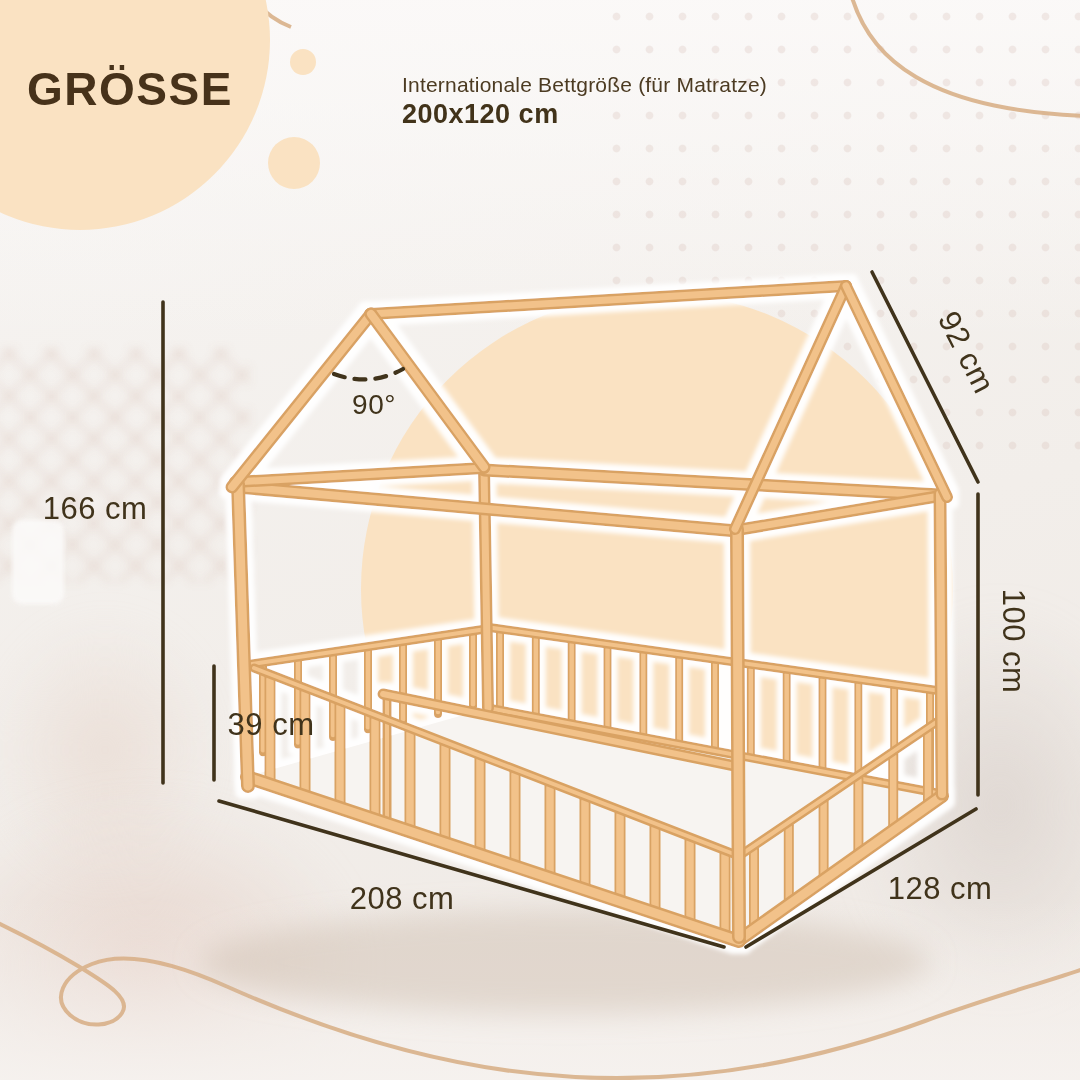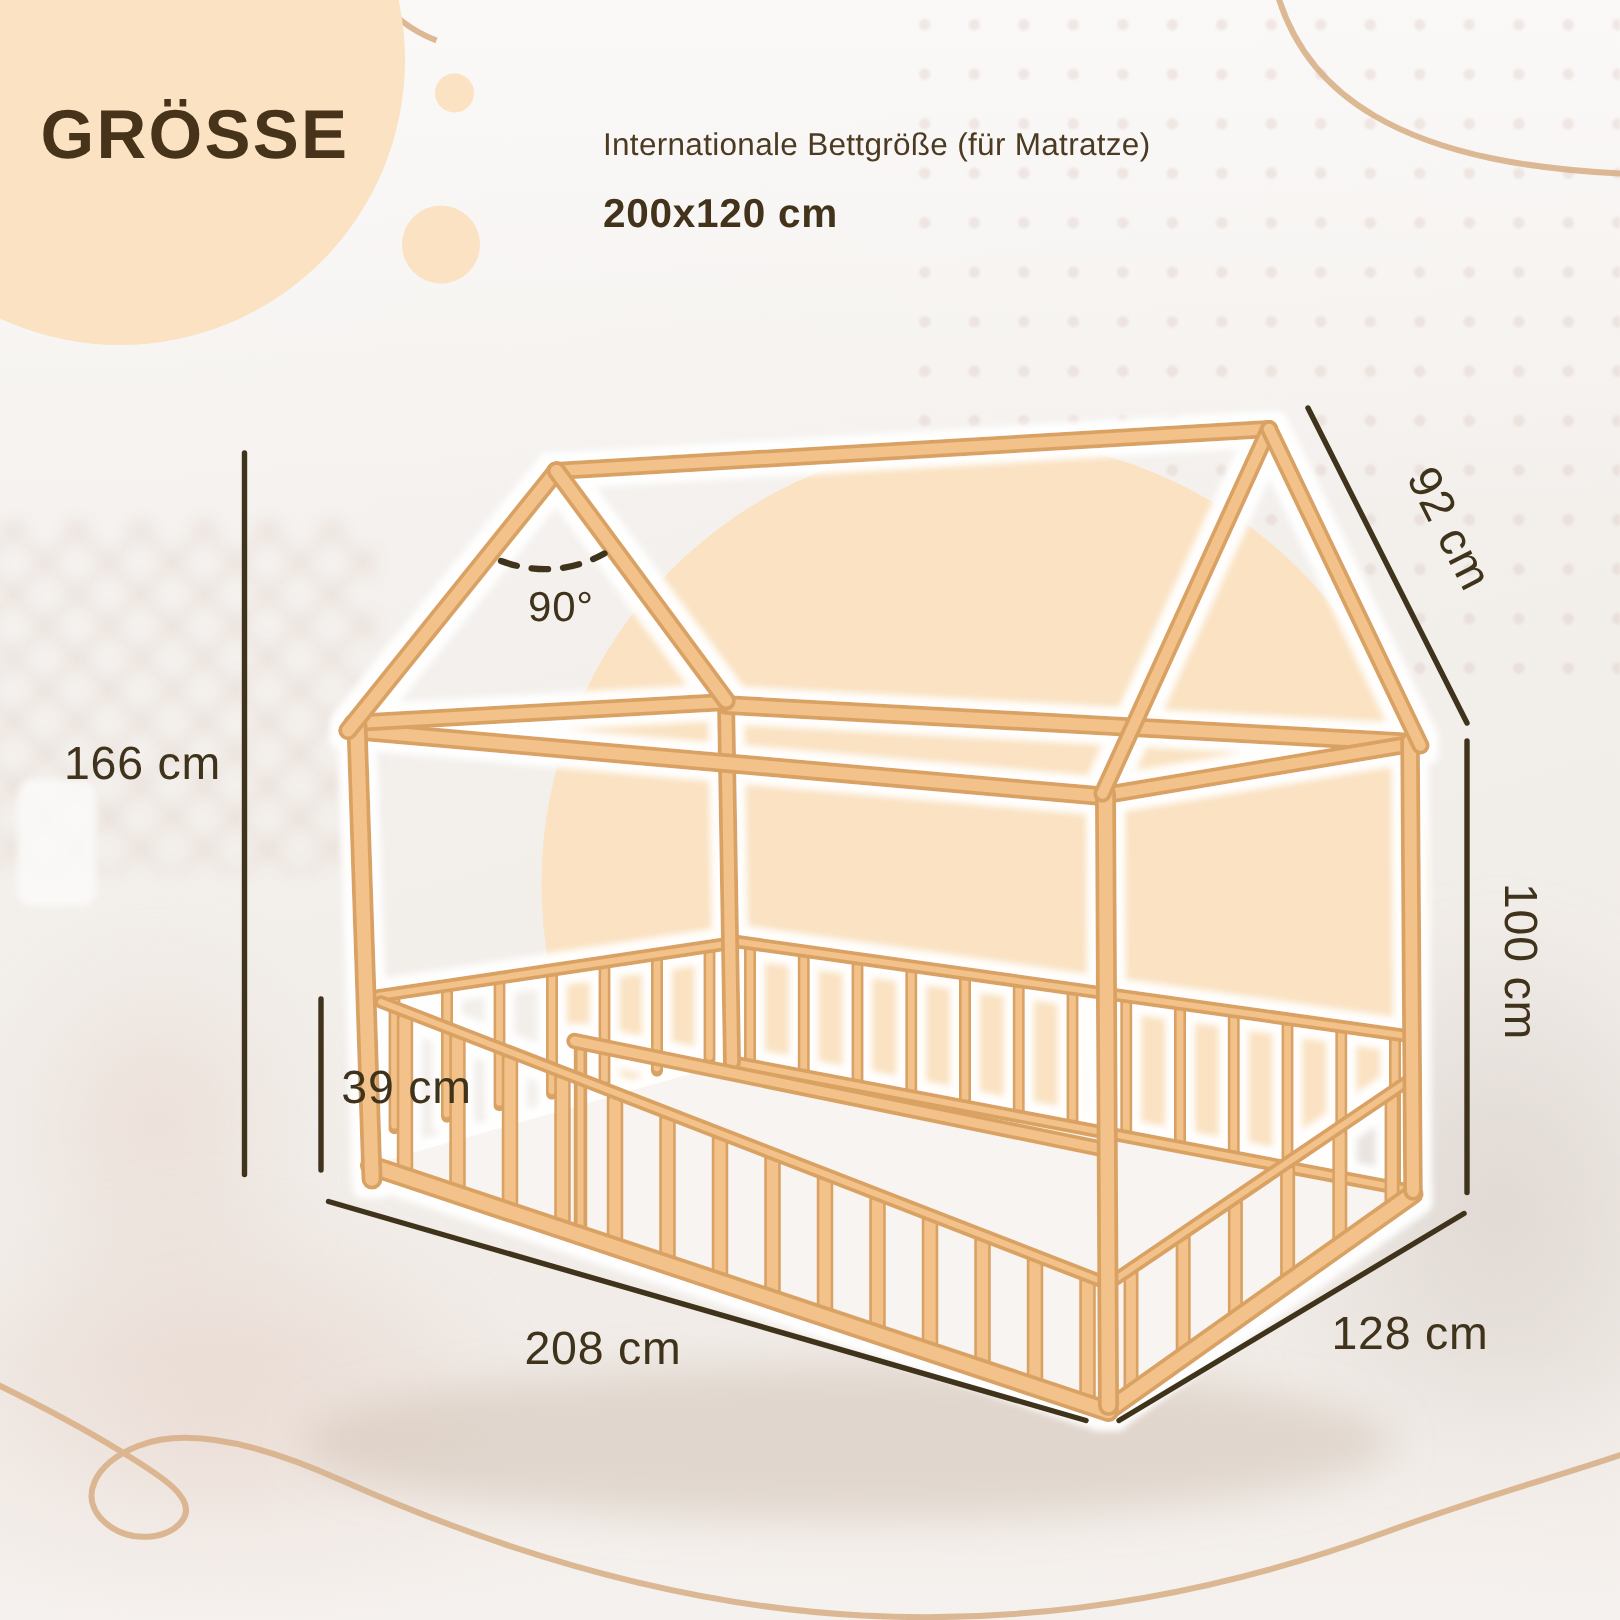--- a/index.html
+++ b/index.html
@@ -38,23 +38,23 @@
   text.dim{font-family:"Liberation Sans", sans-serif;font-size:31px;fill:#40331b;
     letter-spacing:.5px;text-anchor:middle;}
   text.dim.angle{font-size:28px;}
 
   .decor-curve{stroke:#d8b088;stroke-width:4;fill:none;opacity:.9;}
 
   .title{
     position:absolute;left:27px;top:62px;font-size:46px;font-weight:700;
     letter-spacing:1.5px;color:#47321a;text-align:right;
   }
-  .subwrap{position:absolute;left:402px;top:85px;}
+  .subwrap{position:absolute;left:402px;top:73px;}
   .sub1{font-size:21px;color:#4c3b22;letter-spacing:.2px;}
-  .sub2{margin-top:18px;font-size:27px;font-weight:700;color:#42331a;letter-spacing:.5px;}
+  .sub2{margin-top:2px;font-size:27px;font-weight:700;color:#42331a;letter-spacing:.5px;}
 </style>
 </head>
 <body>
 
 <div class="stage">
 
   <div class="bglayer bg-wallband"></div>
   <div class="bglayer bg-dots"></div>
   <div class="bglayer bg-lattice"></div>
   <div class="bglayer bg-blob-couch"></div>

